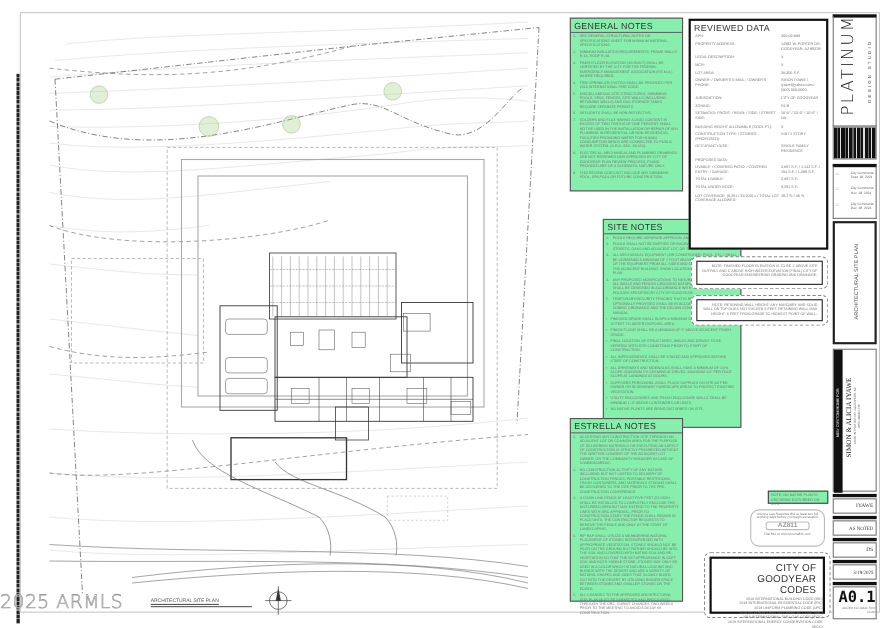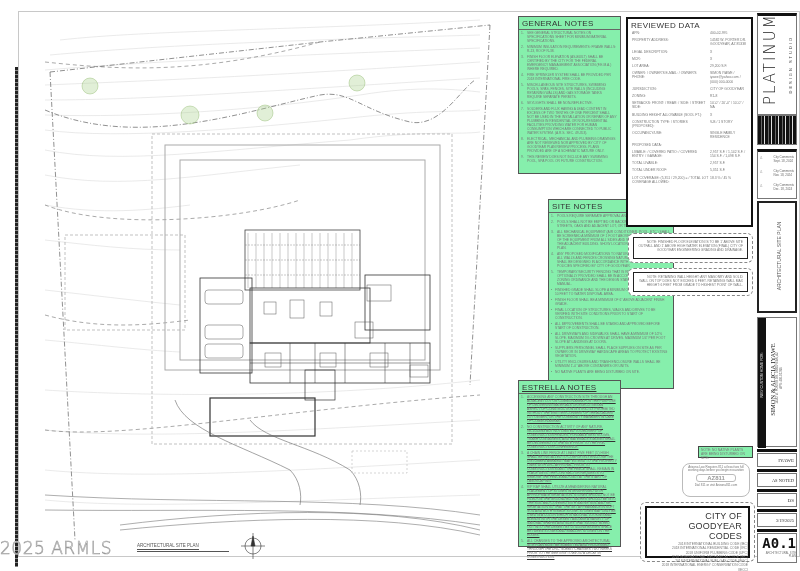--- a/index.html
+++ b/index.html
@@ -165,21 +165,21 @@
   <div class="note bul">FINISHED GRADE SHALL SLOPE A MINIMUM OF 5% FOR A DISTANCE OF 10 FEET TO WATER DISPOSAL AREA.</div>
   <div class="note bul">FINISH FLOOR SHALL BE A MINIMUM OF 6" ABOVE ADJACENT FINISH GRADE.</div>
   <div class="note bul">FINAL LOCATION OF STRUCTURES, WALKS AND DRIVES TO BE VERIFIED WITH SITE CONDITIONS PRIOR TO START OF CONSTRUCTION.</div>
   <div class="note bul">ALL IMPROVEMENTS SHALL BE STAKED AND APPROVED BEFORE START OF CONSTRUCTION.</div>
   <div class="note bul">ALL DRIVEWAYS AND SIDEWALKS SHALL HAVE A MINIMUM OF 1/2% SLOPE. MAXIMUM 5% CROWNS AT DRIVES. MAXIMUM 1/4" PER FOOT SLOPE AT LANDINGS AT DOORS.</div>
   <div class="note bul">SUPPLIERS PERSONNEL SHALL PLACE SUPPLIES ON SITE AS PER OWNER OR IN DRIVEWAY HARDSCAPE AREAS TO PROTECT EXISTING VEGETATION.</div>
   <div class="note bul">UTILITY ENCLOSURES AND TRASH ENCLOSURE WALLS SHALL BE MINIMUM 1'-0" ABOVE CONTAINERS OR UNITS.</div>
   <div class="note bul">NO NATIVE PLANTS ARE BEING DISTURBED ON SITE.</div>
 </div>
 
-<div class="box" style="left:518px; top:380px; width:103px; height:167px;text-decoration:underline;">
+<div class="box" style="left:518px; top:380px; width:103px; height:167px;">
   <div class="box-title">ESTRELLA NOTES</div>
   <div class="note"><span class="num">1.</span><span>ACCESSING ANY CONSTRUCTION SITE THROUGH AN ADJACENT LOT OR COMMON AREA FOR THE PURPOSE OF DELIVERING MATERIALS OR EXECUTING AN ASPECT OF CONSTRUCTION IS STRICTLY PROHIBITED WITHOUT THE WRITTEN CONSENT OF THE ADJACENT LOT OWNER, OR THE COMMUNITY MANAGER IN CASE OF COMMON AREAS.</span></div>
   <div class="note"><span class="num">2.</span><span>NO CONSTRUCTION ACTIVITY OF ANY NATURE, INCLUDING BUT NOT LIMITED TO DELIVERY OF CONSTRUCTION FENCES, PORTABLE RESTROOMS, TRASH CONTAINERS, AND MATERIALS STAGING SHALL BE DELIVERED TO THE SITE PRIOR TO THE PRE-CONSTRUCTION CONFERENCE.</span></div>
   <div class="note"><span class="num">3.</span><span>A CHAIN LINK FENCE AT LEAST FIVE FEET (5') HIGH SHALL BE INSTALLED TO COMPLETELY ENCLOSE THE DISTURBED AREA BUT MAY EXTEND TO THE PROPERTY LINES WITH DRC APPROVAL, PRIOR TO CONSTRUCTION START. THE FENCE SHALL REMAIN IN PLACE UNTIL THE CONTRACTOR REQUESTS TO REMOVE THE FENCE AND ONLY AT THE START OF LANDSCAPING.</span></div>
   <div class="note"><span class="num">4.</span><span>RIP RAP SHALL UTILIZE A MEANDERING NATURAL PLACEMENT OF STONES INTERSPERSED WITH APPROPRIATE VEGETATION. STONES SHOULD NOT BE PILED ON THE GROUND BUT RATHER SHOULD BE INTO THE SOIL AND COVERED WITH NATIVE SOIL AND RE-VEGETATION SO THAT THE SET APPEARANCE IN SOFT SOIL AND BOTH VISIBLE STONE. STONES MAY ONLY BE USED IN A COLOR WHICH IS NATURAL LOOKING AND BLENDS WITH THE DESERT AND ARE A VARIETY OF NATURAL SHAPES AND SIZES THAT SLOWLY BLEED OUT INTO THE DESERT BY UTILIZING BIGGER SPACE BETWEEN STONES AND SMALLER STONES ON THE EDGES.</span></div>
   <div class="note"><span class="num">5.</span><span>ALL CHANGES TO THE APPROVED ARCHITECTURAL SITE PLAN MUST BE SUBMITTED AND PROCESSED THROUGH THE DRC. SUBMIT CHANGES TWO WEEKS PRIOR TO THE MEETING TO AVOID A DELAY IN CONSTRUCTION.</span></div>
 </div>
 
 <div class="pd-box">
   <div class="box-title" style="border-bottom:none;">REVIEWED DATA</div>

